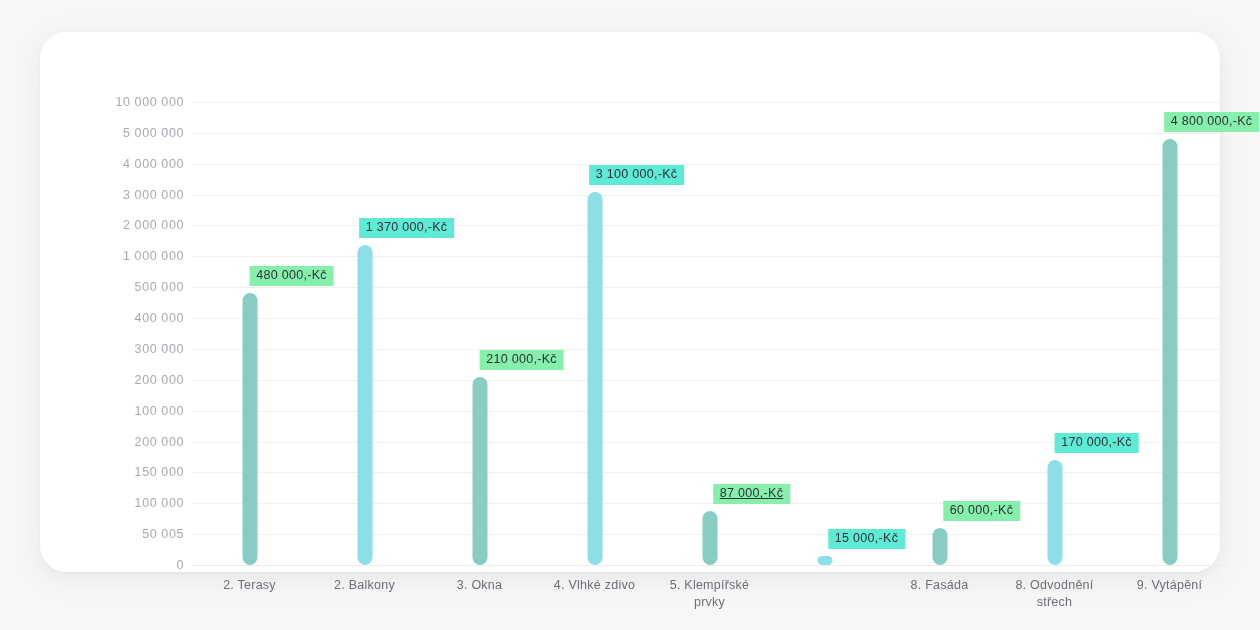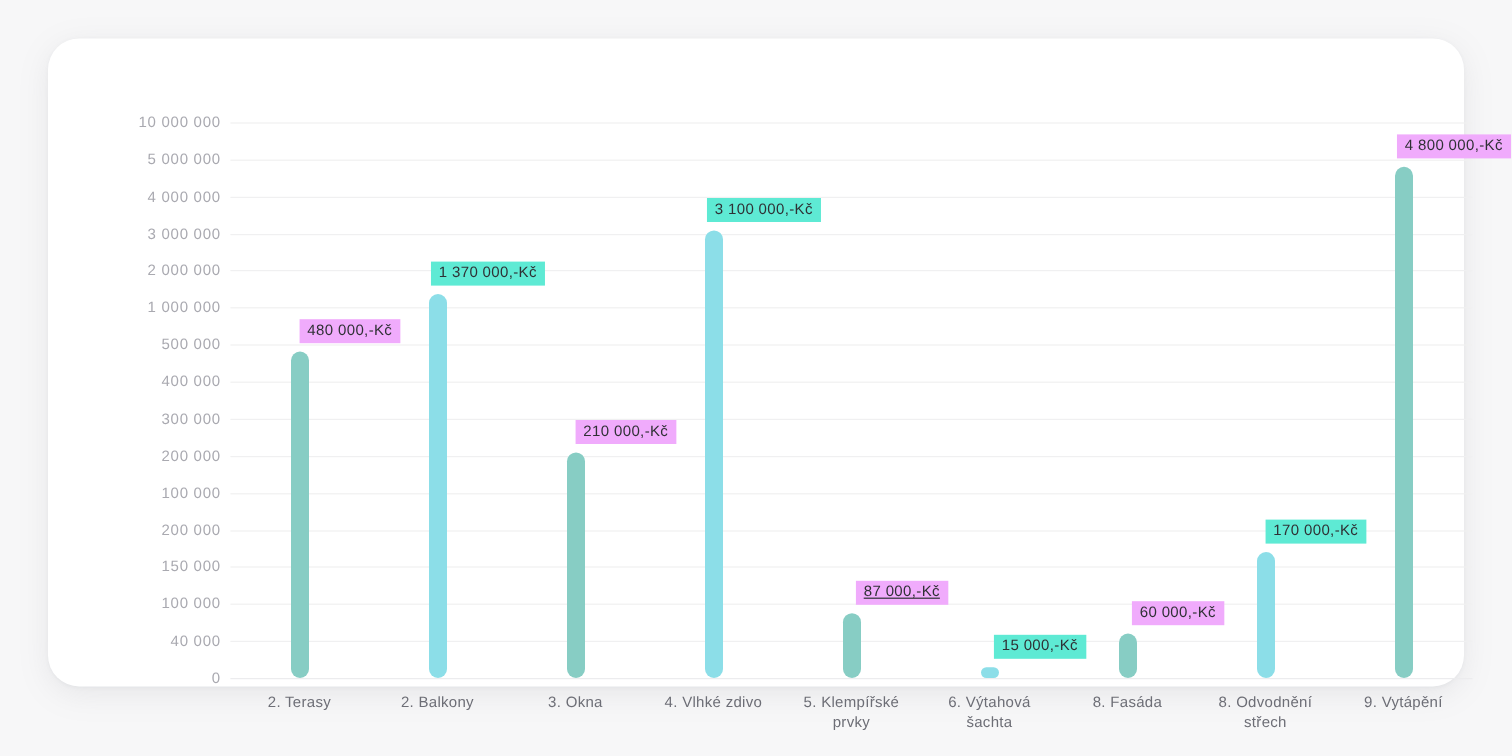--- a/index.html
+++ b/index.html
@@ -60,21 +60,21 @@
   .vlabel{
     position:absolute;
     transform:translate(-50%,-100%);
     white-space:nowrap;
     font-size:12.5px;
     color:#2f3135;
     padding:2px 7px 3px 7px;
     letter-spacing:.3px;
     line-height:15px;
   }
-  .vlabel.teal{background:#f0abfc;}
+  .vlabel.teal{background:#86efac;}
   .vlabel.cyan{background:#5eead4;}
 
   .xlabel{
     position:absolute;
     transform:translateX(-50%);
     text-align:center;
     white-space:pre-line;
     font-size:12.5px;
     line-height:17px;
     color:#6d6e76;
@@ -110,43 +110,41 @@
         <div class="ytick" style="top: 277.8px;">200 000</div>
         <div class="gridline" style="top: 308.667px;"></div>
         <div class="ytick" style="top: 308.667px;">100 000</div>
         <div class="gridline" style="top: 339.533px;"></div>
         <div class="ytick" style="top: 339.533px;">200 000</div>
         <div class="gridline" style="top: 370.4px;"></div>
         <div class="ytick" style="top: 370.4px;">150 000</div>
         <div class="gridline" style="top: 401.267px;"></div>
         <div class="ytick" style="top: 401.267px;">100 000</div>
         <div class="gridline" style="top: 432.133px;"></div>
-        <div class="ytick" style="top: 432.133px;">40 000</div>
+        <div class="ytick" style="top: 432.133px;">50 005</div>
         <div class="gridline baseline" style="top: 463px;"></div>
         <div class="ytick" style="top: 463px;">0</div>
         <div class="bar teal" style="left: 57.5px; top: 191.373px; height: 271.627px;"></div>
         <div class="vlabel teal" style="left: 99.5px; top: 184.373px;">480 000,-Kč</div>
         <div class="xlabel" style="left: 57.5px; top: 475px;">2. Terasy</div>
         <div class="bar cyan" style="left: 172.5px; top: 142.913px; height: 320.087px;"></div>
         <div class="vlabel cyan" style="left: 214.5px; top: 135.913px;">1 370 000,-Kč</div>
         <div class="xlabel" style="left: 172.5px; top: 475px;">2. Balkony</div>
         <div class="bar teal" style="left: 287.5px; top: 274.713px; height: 188.287px;"></div>
         <div class="vlabel teal" style="left: 329.5px; top: 267.713px;">210 000,-Kč</div>
         <div class="xlabel" style="left: 287.5px; top: 475px;">3. Okna</div>
         <div class="bar cyan" style="left: 402.5px; top: 89.5133px; height: 373.487px;"></div>
         <div class="vlabel cyan" style="left: 444.5px; top: 82.5133px;">3 100 000,-Kč</div>
         <div class="xlabel" style="left: 402.5px; top: 475px;">4. Vlhké zdivo</div>
         <div class="bar teal" style="left: 517.5px; top: 409.292px; height: 53.708px;"></div>
         <div class="vlabel teal" style="left: 559.5px; top: 402.292px; text-decoration: underline;">87 000,-Kč</div>
         <div class="xlabel" style="left: 517.5px; top: 475px;">5. Klempířské
 prvky</div>
         <div class="bar cyan" style="left: 632.5px; top: 453.74px; height: 9.26px;"></div>
         <div class="vlabel cyan" style="left: 674.5px; top: 446.74px;">15 000,-Kč</div>
-        <div class="xlabel" style="left: 632.5px; top: 475px;">6. Výtahová
-šachta</div>
         <div class="bar teal" style="left: 747.5px; top: 425.96px; height: 37.04px;"></div>
         <div class="vlabel teal" style="left: 789.5px; top: 418.96px;">60 000,-Kč</div>
         <div class="xlabel" style="left: 747.5px; top: 475px;">8. Fasáda</div>
         <div class="bar cyan" style="left: 862.5px; top: 358.053px; height: 104.947px;"></div>
         <div class="vlabel cyan" style="left: 904.5px; top: 351.053px;">170 000,-Kč</div>
         <div class="xlabel" style="left: 862.5px; top: 475px;">8. Odvodnění
 střech</div>
         <div class="bar teal" style="left: 977.5px; top: 37.04px; height: 425.96px;"></div>
         <div class="vlabel teal" style="left: 1019.5px; top: 30.04px;">4 800 000,-Kč</div>
         <div class="xlabel" style="left: 977.5px; top: 475px;">9. Vytápění</div>

